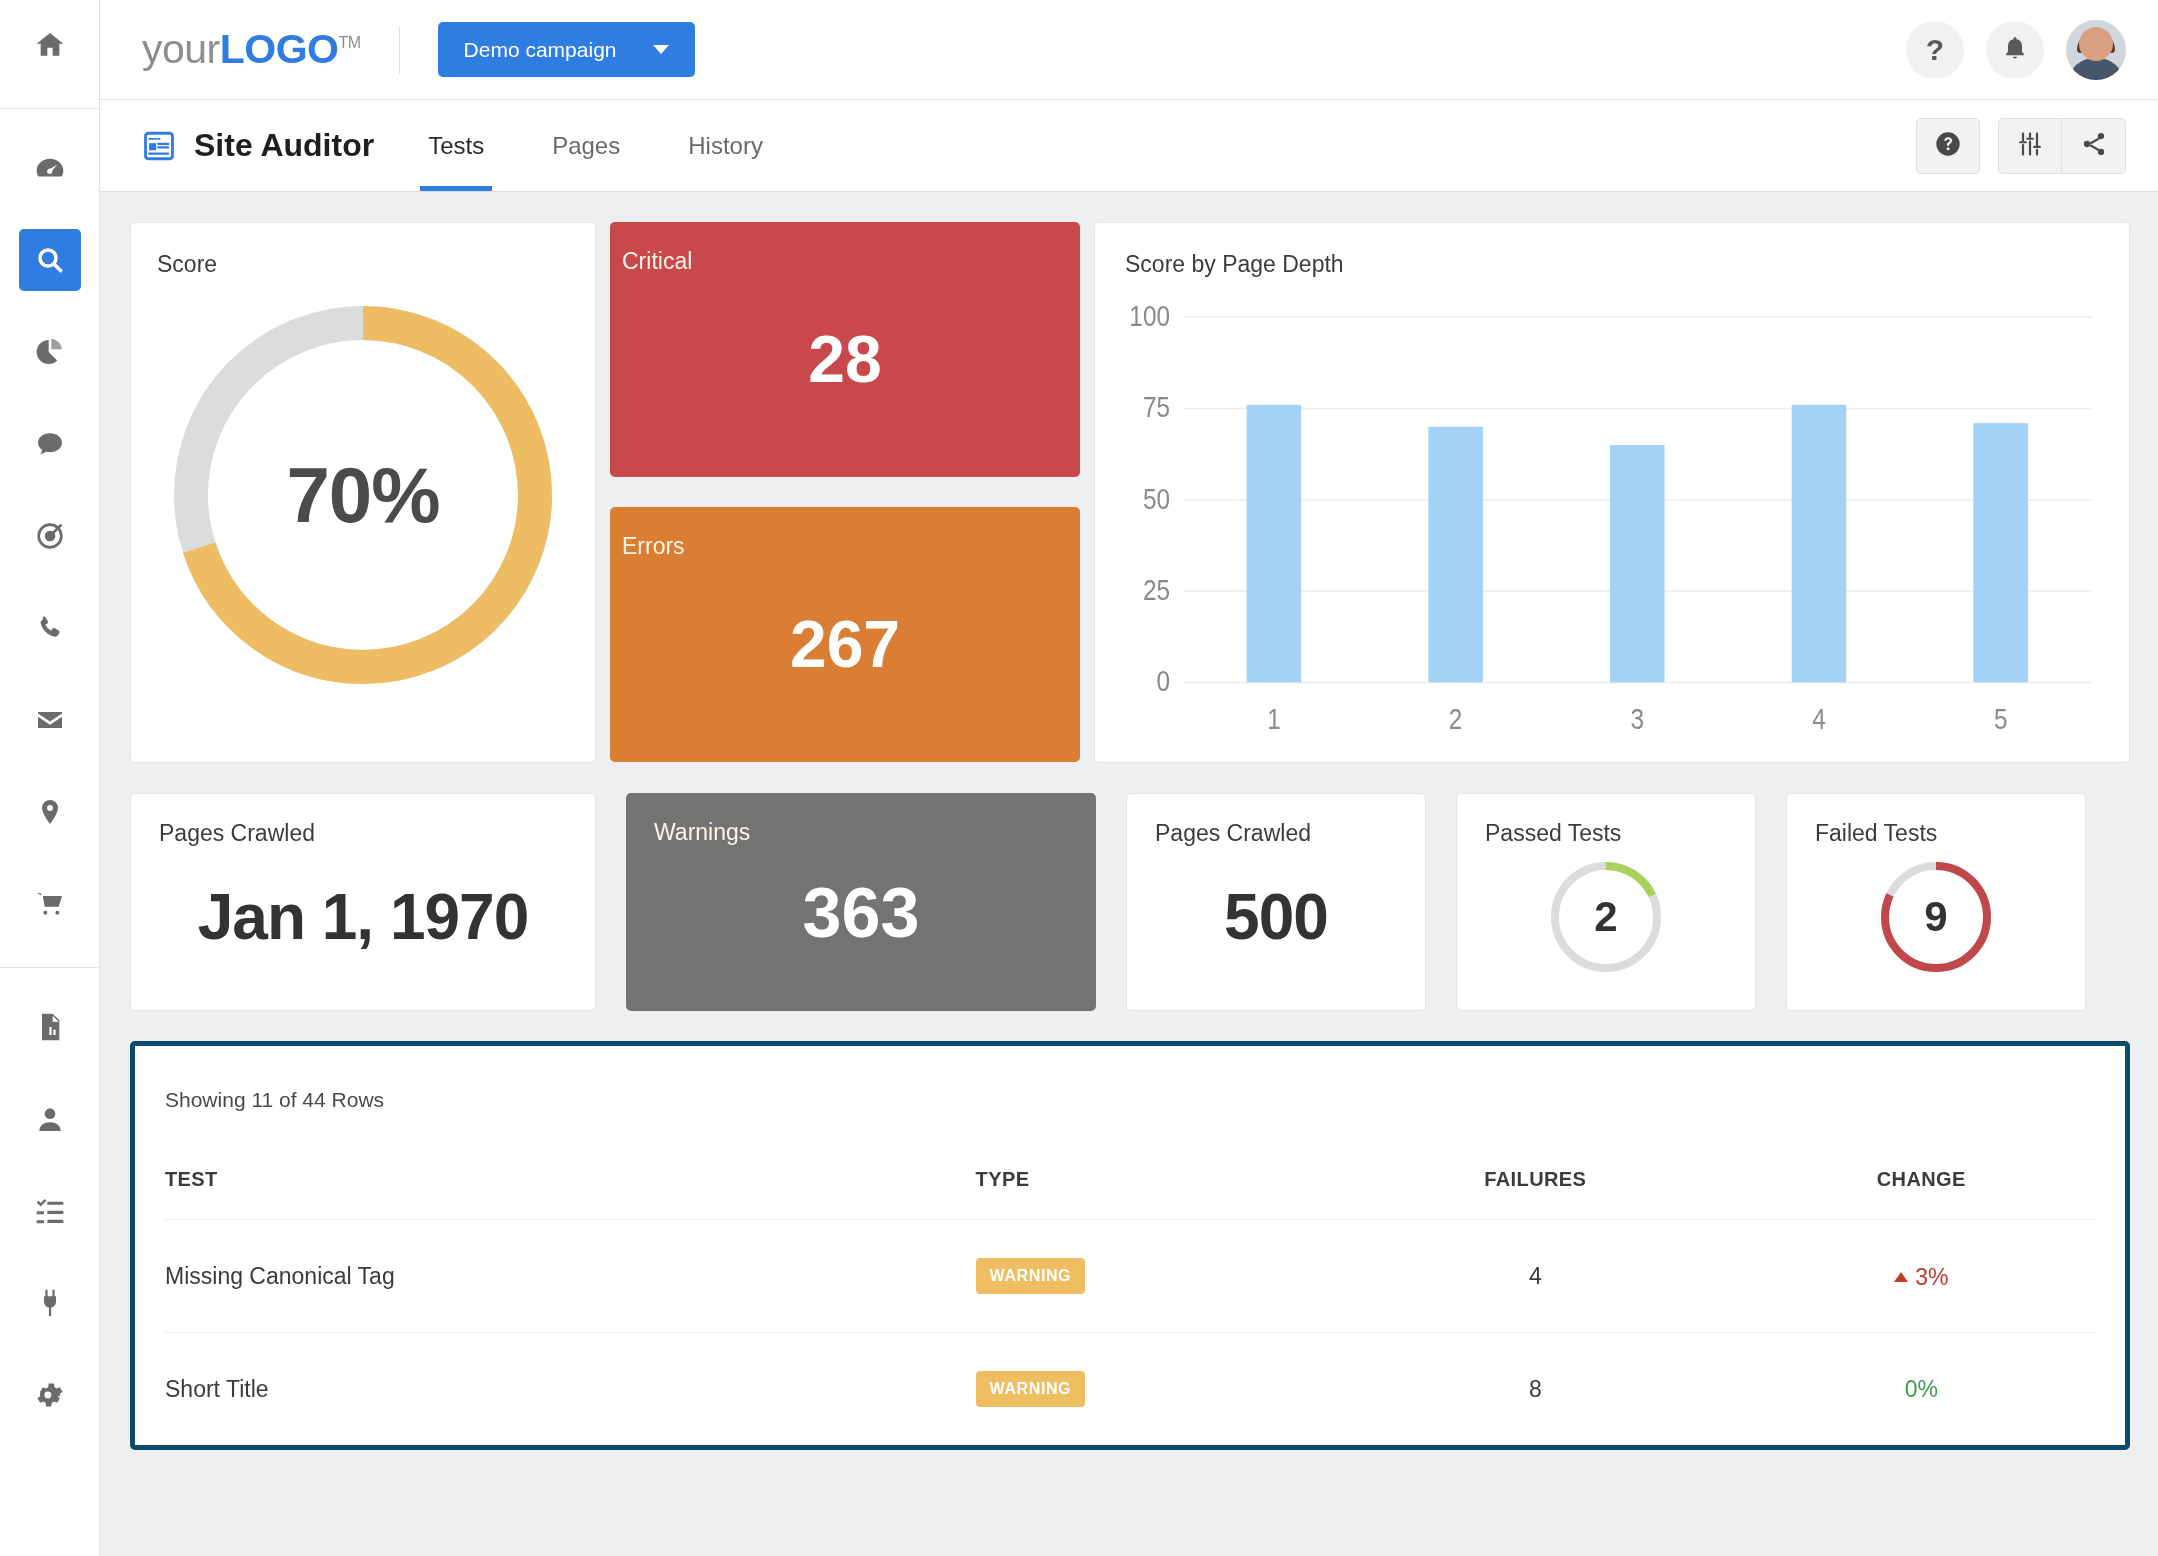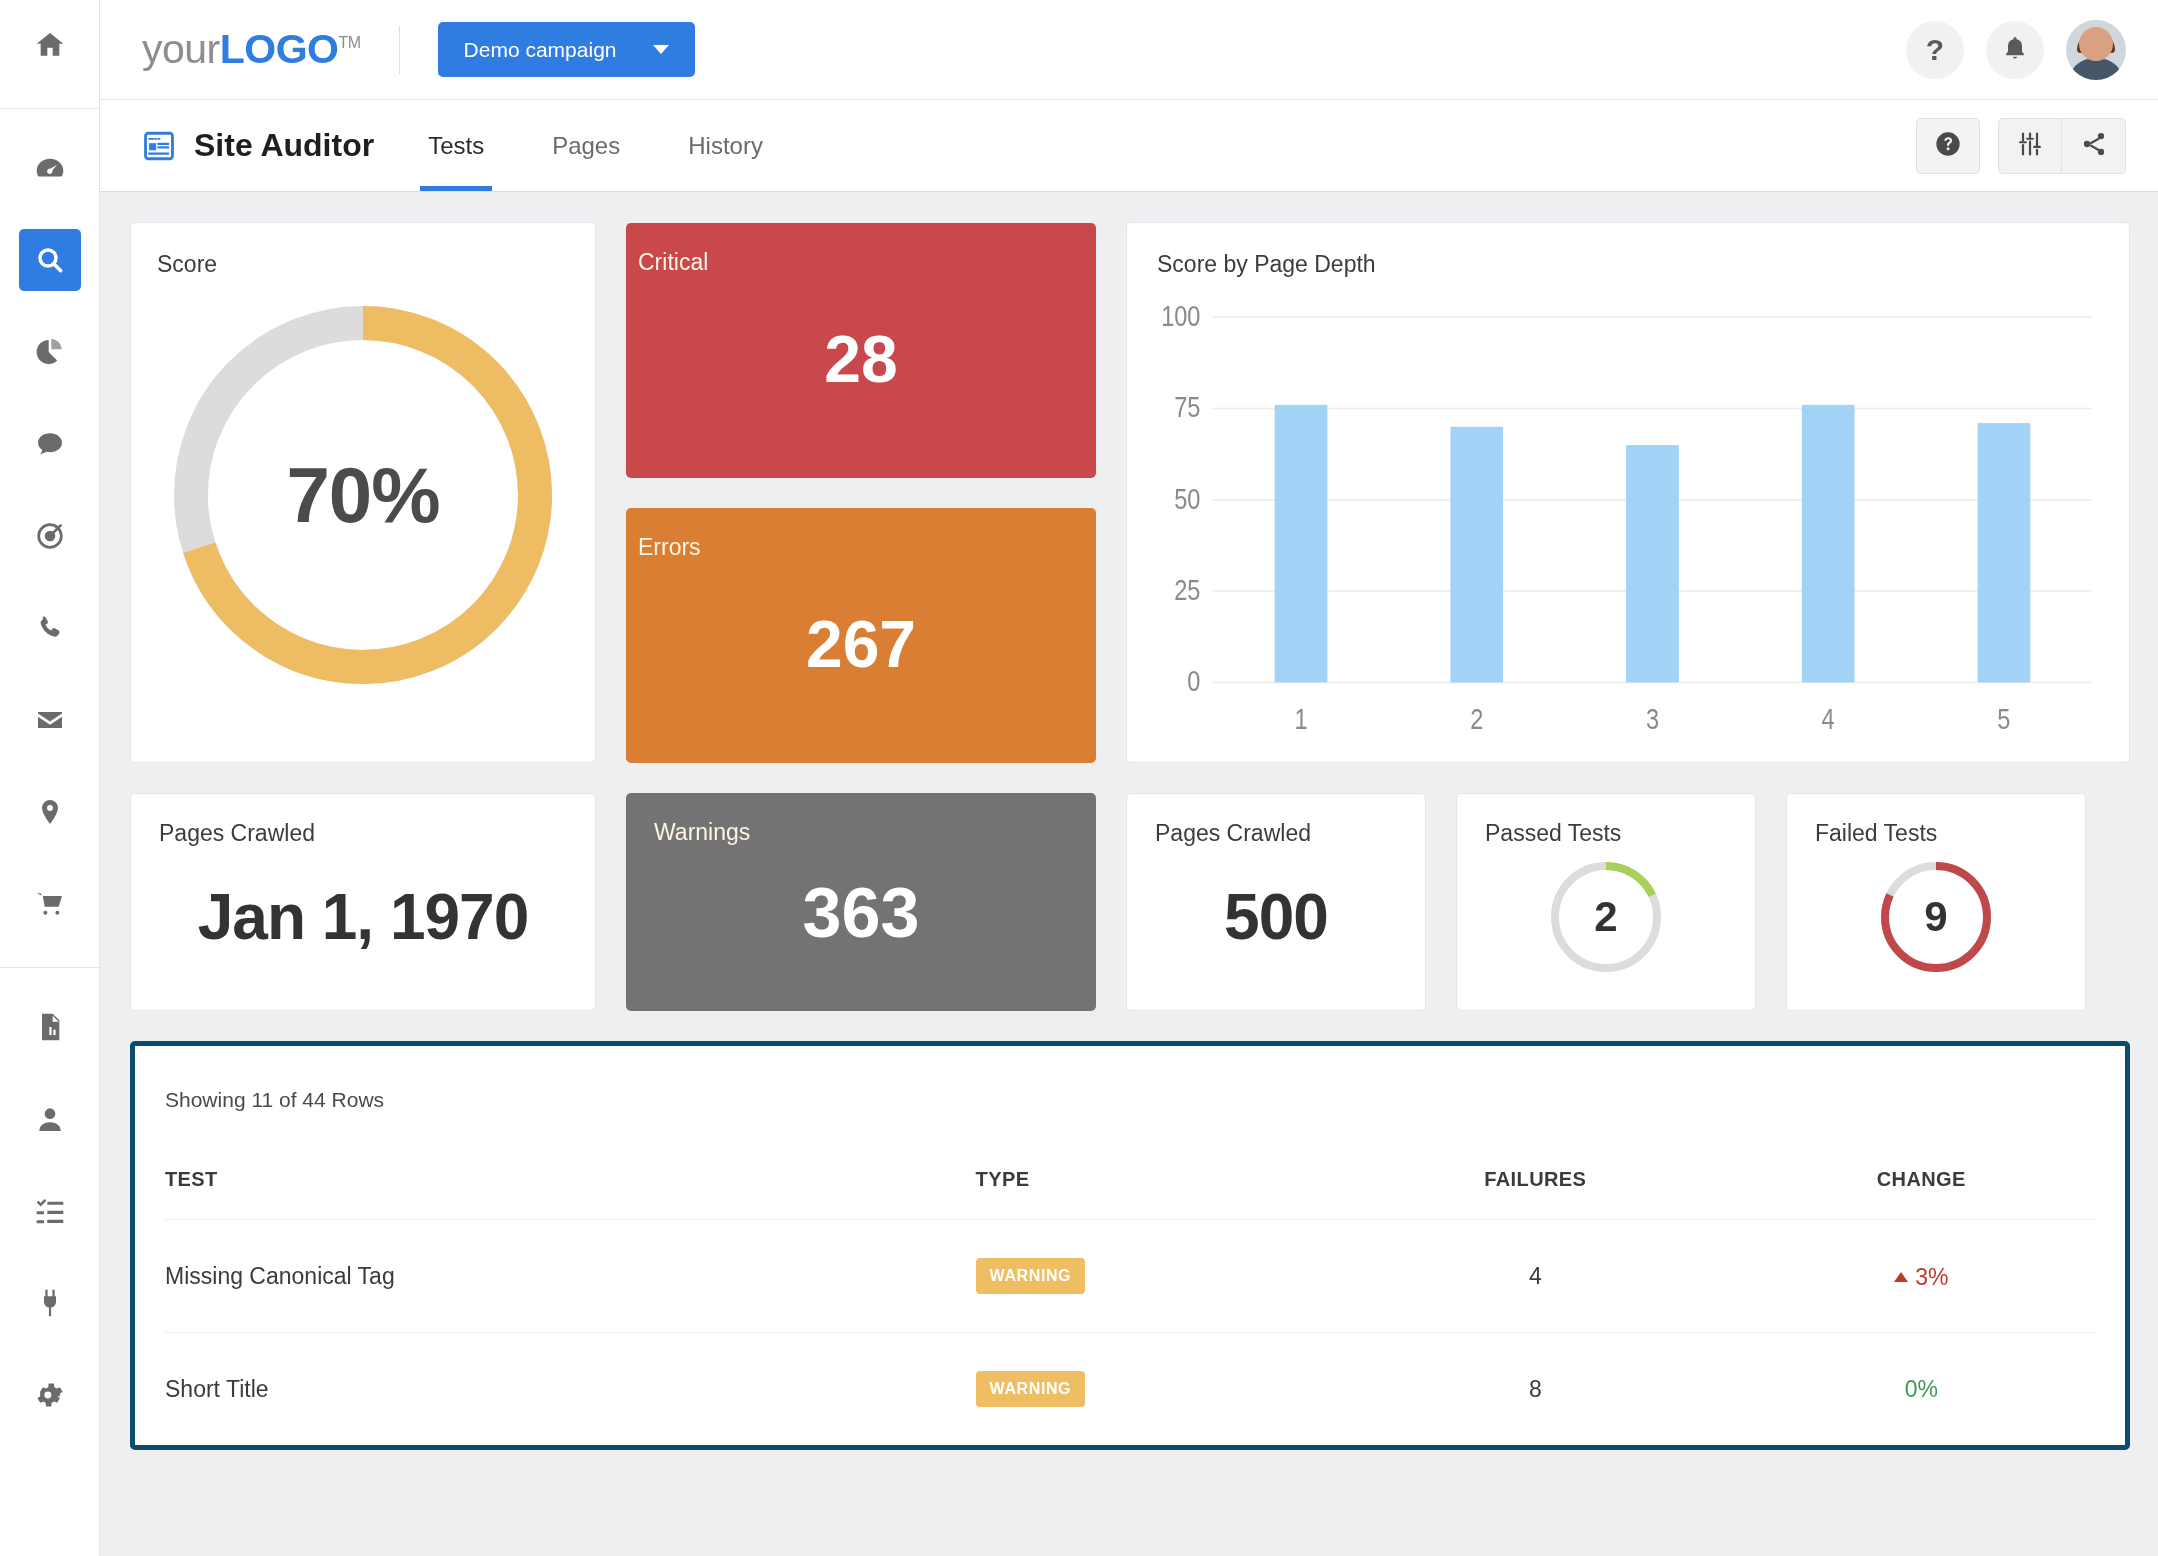--- a/index.html
+++ b/index.html
@@ -112,21 +112,21 @@
   .sq-group .sq-btn:first-child { border-radius: 5px 0 0 5px; border-left: 1px solid #e0e0e0; }
   .sq-group .sq-btn:last-child { border-radius: 0 5px 5px 0; }
   .sq-btn svg { width: 28px; height: 28px; }
 
   
   .content {
     flex: 1 1 auto; background: #edeff1;
     padding: 30px 28px 0 30px;
     overflow: hidden;
   }
-  .grid-top { display: flex; gap: 30px; margin-bottom: 30px; align-items: center; }
+  .grid-top { display: flex; gap: 14px; margin-bottom: 30px; }
   .card {
     background: #fff; border: 1px solid #e3e5e8; border-radius: 5px;
   }
   .card-label { font-size: 23px; color: #3c3c3c; }
   .card-label.light { color: #fdf4e6; }
 
   
   .score-card { width: 466px; flex: 0 0 466px; height: 541px; padding: 28px 26px; position: relative; }
   .donut-wrap { position: absolute; left: 0; right: 0; top: 72px; display:flex; justify-content:center; }
   .donut { position: relative; width: 400px; height: 400px; }

